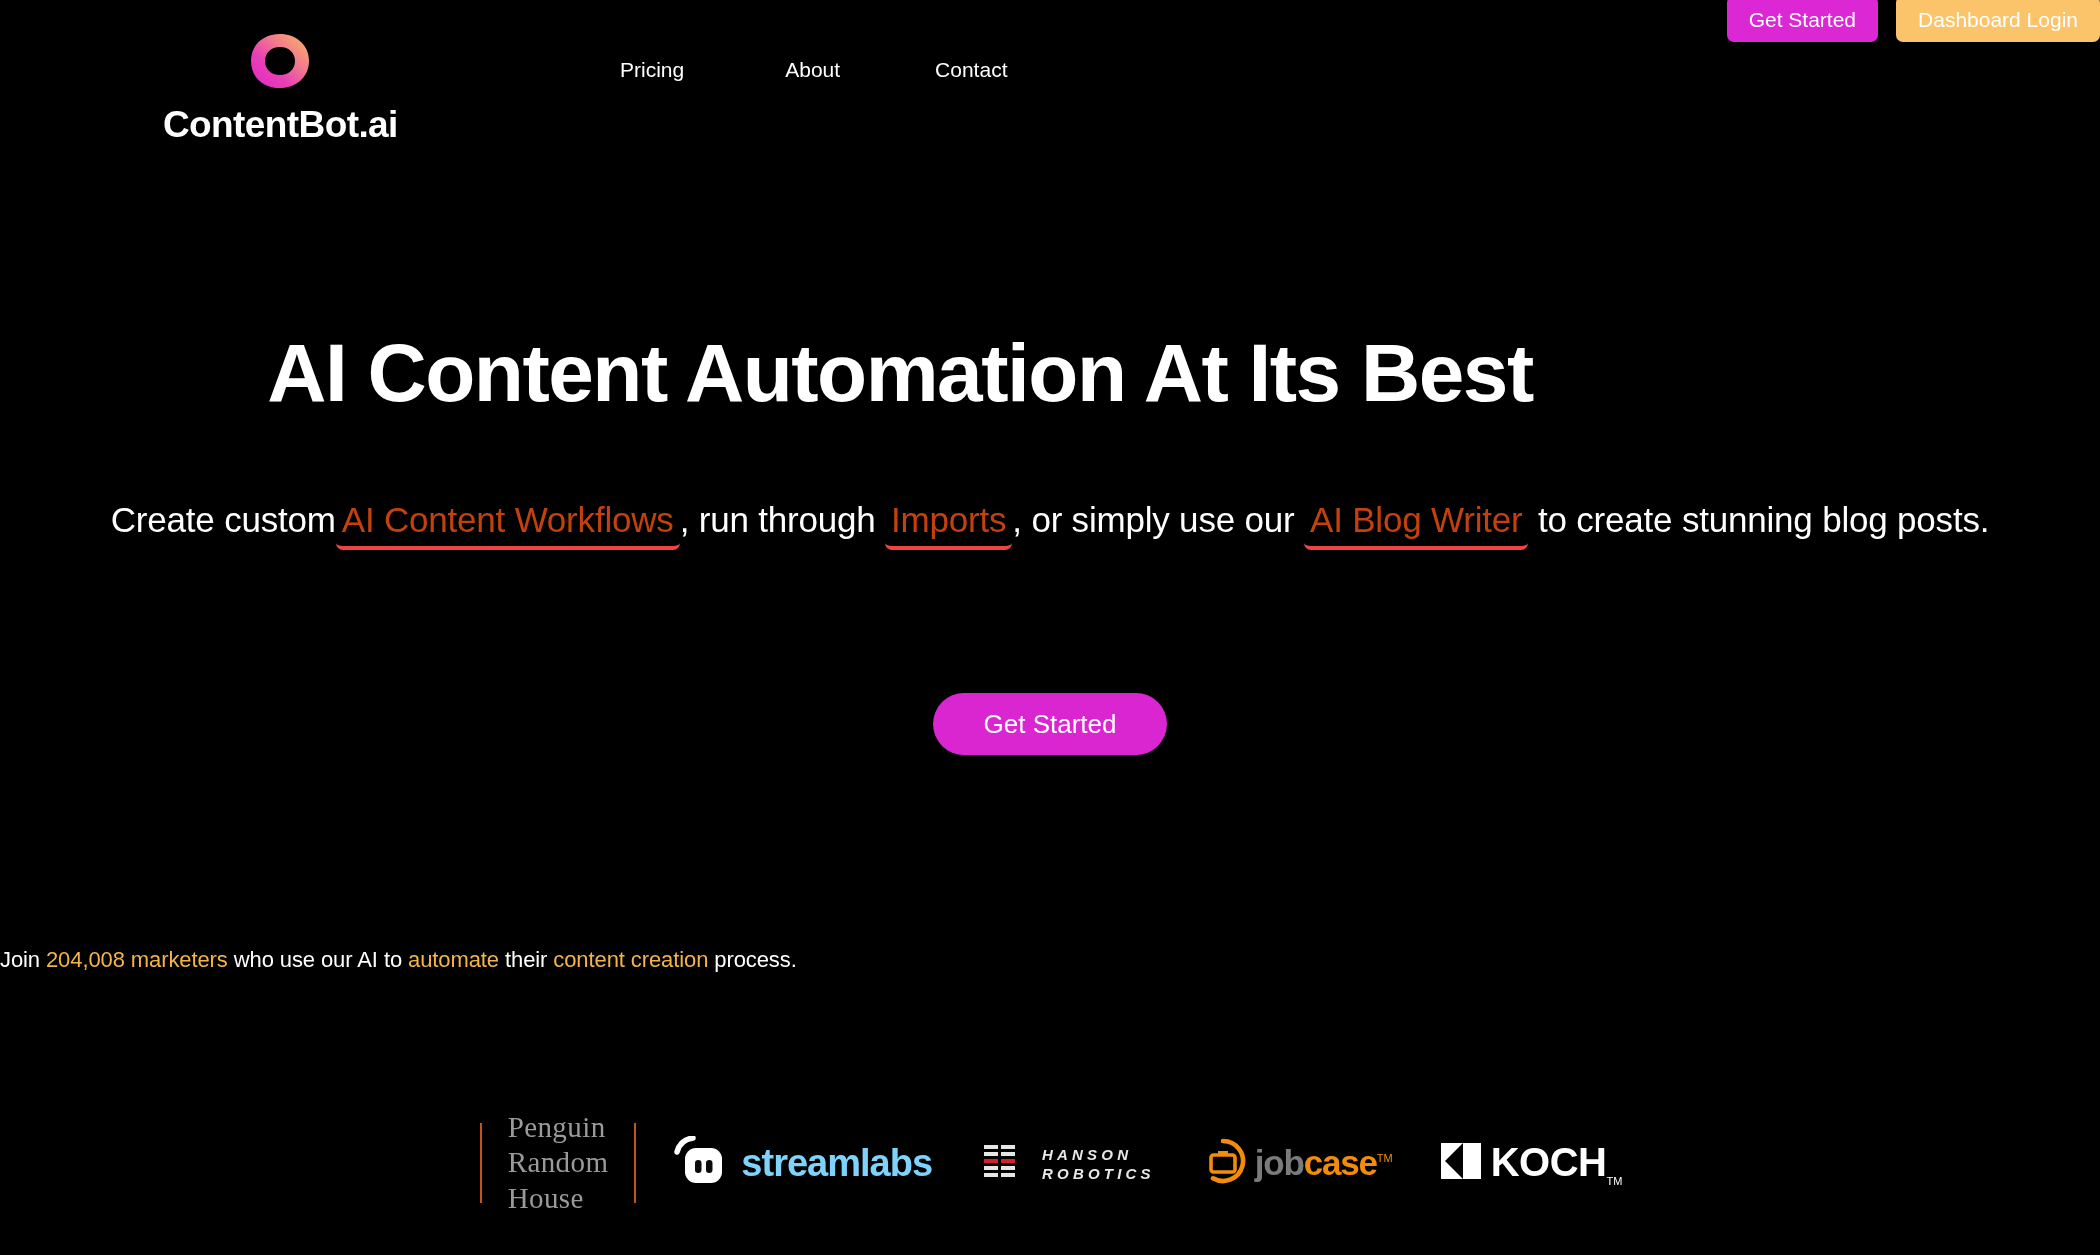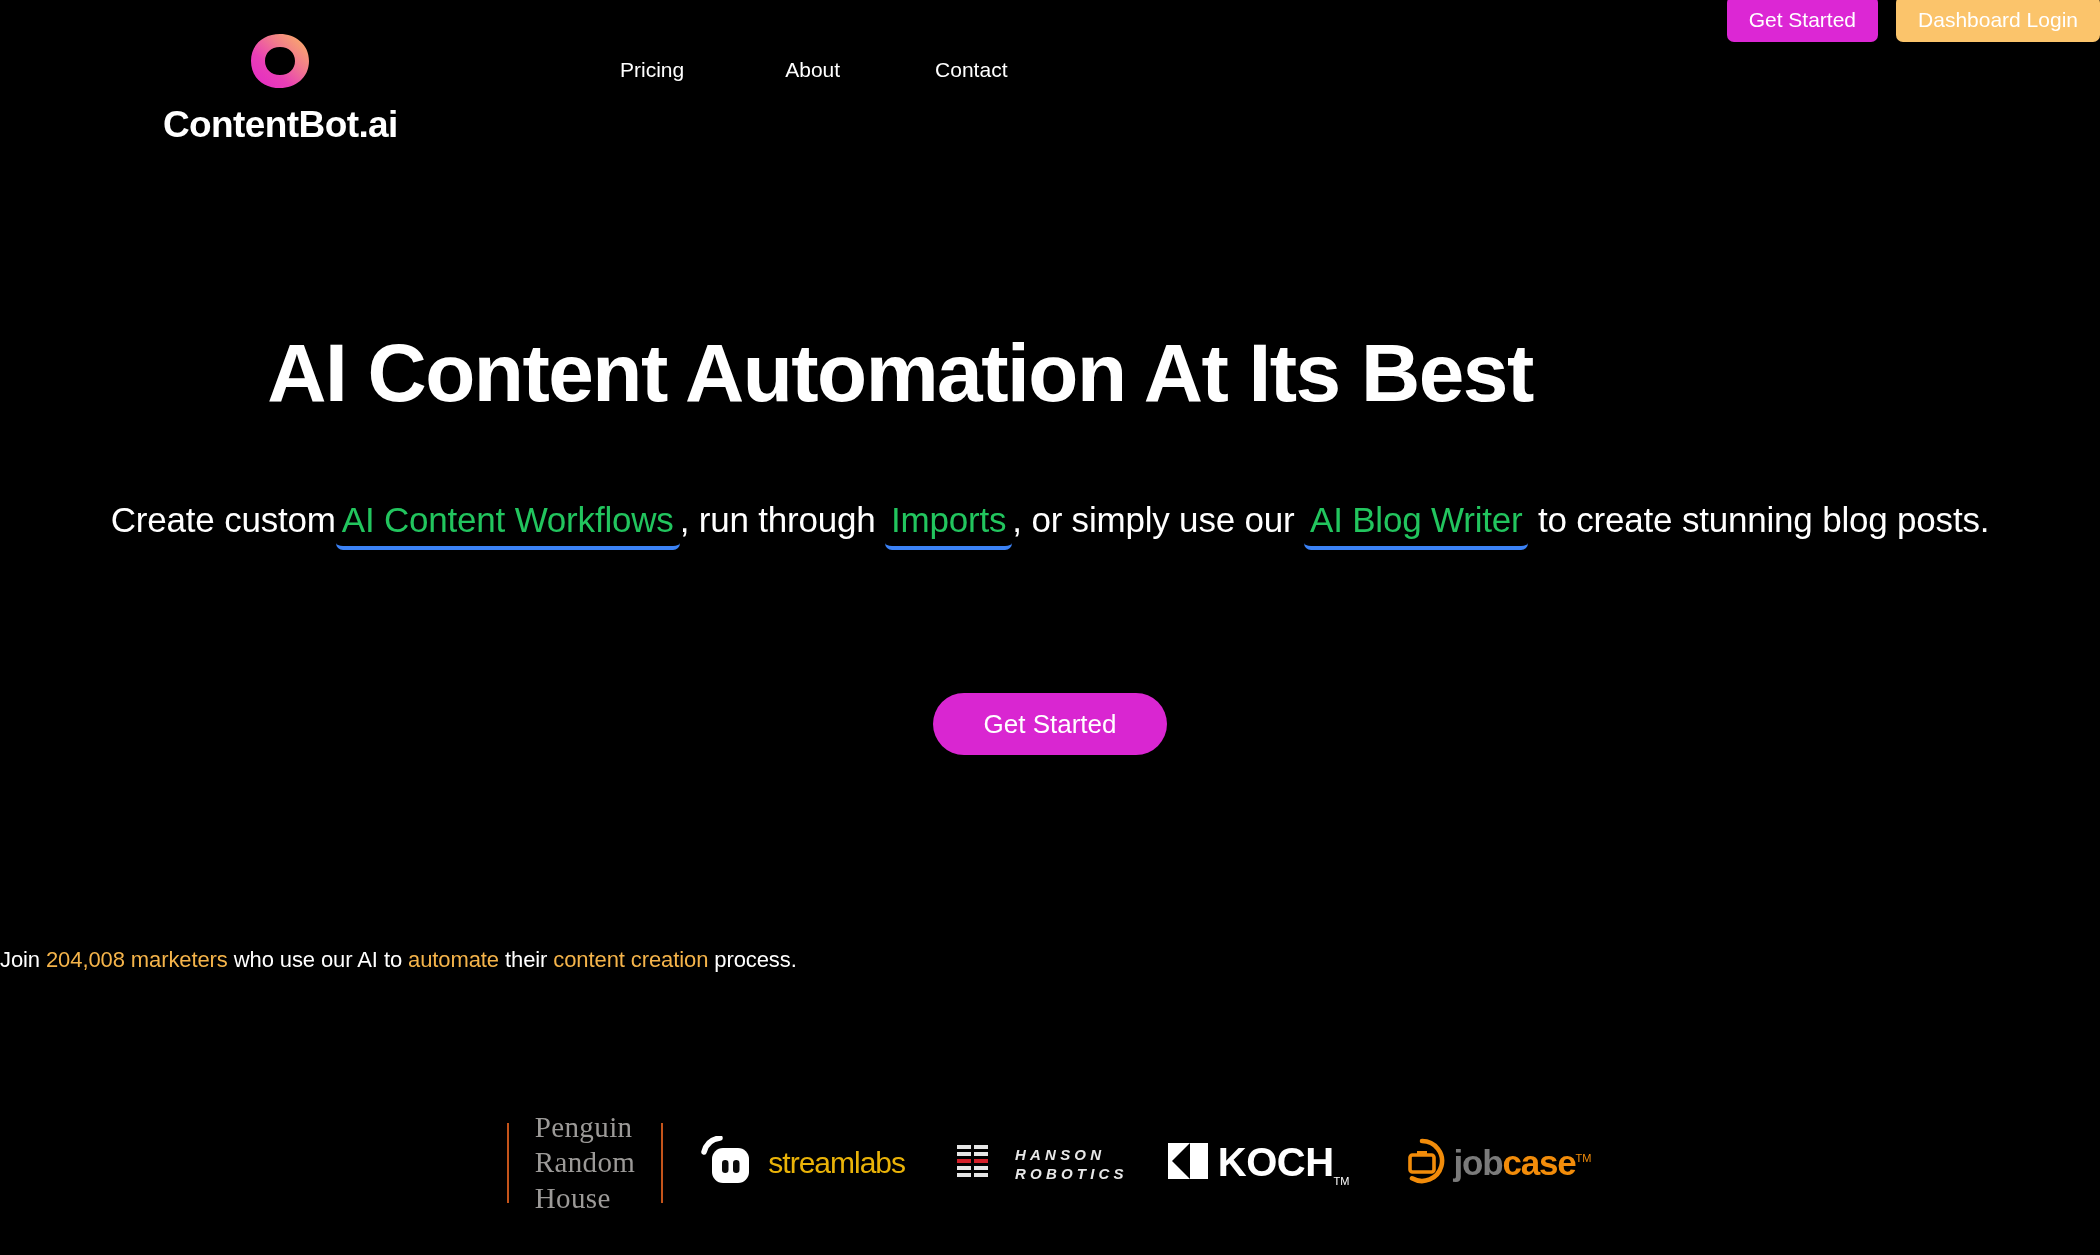--- a/index.html
+++ b/index.html
@@ -116,23 +116,23 @@
     top: 478px;
     left: 50px;
     width: 2000px;
     text-align: center;
     font-size: 35px;
     line-height: 84px;
     color: #ffffff;
     letter-spacing: -0.2px;
   }
   .hero-sub .hl {
-    color: #22c55e;
+    color: #c2410c;
     text-decoration: none;
-    border-bottom: 4px solid #3b82f6;
+    border-bottom: 4px solid #ef4444;
     border-bottom-left-radius: 7px;
     border-bottom-right-radius: 7px;
     padding: 0 6px 7px 6px;
     white-space: nowrap;
   }
 
   .cta-wrap {
     position: absolute;
     top: 693px;
     left: 0;
@@ -204,23 +204,23 @@
   }
 
   
   .streamlabs {
     display: flex;
     align-items: center;
     gap: 13px;
     padding: 0 34px 0 38px;
   }
   .sl-text {
-    font-size: 30px;
-    font-weight: normal;
-    color: #eab308;
+    font-size: 38px;
+    font-weight: bold;
+    color: #7dd3fc;
     letter-spacing: -1px;
   }
 
   
   .hanson {
     display: flex;
     align-items: flex-end;
     gap: 24px;
     padding: 0 18px;
     font-style: italic;
@@ -389,38 +389,38 @@
         </svg>
       </span>
       <span class="hanson-words">
         <div>HANSON</div>
         <div>ROBOTICS</div>
       </span>
     </div>
   </div>
 
   <div class="logo-cell">
-    <div class="koch">
-      <span>
-        <svg width="40" height="36" viewBox="0 0 40 36" xmlns="http://www.w3.org/2000/svg">
-          <path d="M0 0 h40 v36 h-40 z M22 0 L4 18 L22 36 Z" fill="#ffffff" fill-rule="evenodd"></path>
-        </svg>
-      </span>
-      <span class="koch-text"><span>KOCH</span><span class="koch-tm">TM</span></span>
-    </div>
-  </div>
-
-  <div class="logo-cell">
     <div class="jobcase">
       <span>
         <svg width="48" height="48" viewBox="0 0 48 48" xmlns="http://www.w3.org/2000/svg">
           <path d="M24 4 a20 20 0 1 1 -10 37.3" stroke="#F28C0A" stroke-width="4.6" fill="none" stroke-linecap="round"></path>
           <path d="M19 14 h10 v4 h-10 z" fill="#F28C0A"></path>
           <rect x="12" y="18" width="24" height="17" rx="2.5" stroke="#F28C0A" stroke-width="3.6" fill="none"></rect>
         </svg>
       </span>
       <span class="jc-text">
         <span class="jc-job">job</span><span class="jc-case">case</span><span class="jc-tm">TM</span>
       </span>
     </div>
   </div>
 
+  <div class="logo-cell">
+    <div class="koch">
+      <span>
+        <svg width="40" height="36" viewBox="0 0 40 36" xmlns="http://www.w3.org/2000/svg">
+          <path d="M0 0 h40 v36 h-40 z M22 0 L4 18 L22 36 Z" fill="#ffffff" fill-rule="evenodd"></path>
+        </svg>
+      </span>
+      <span class="koch-text"><span>KOCH</span><span class="koch-tm">TM</span></span>
+    </div>
+  </div>
+
 </div>
 
 </body></html>

